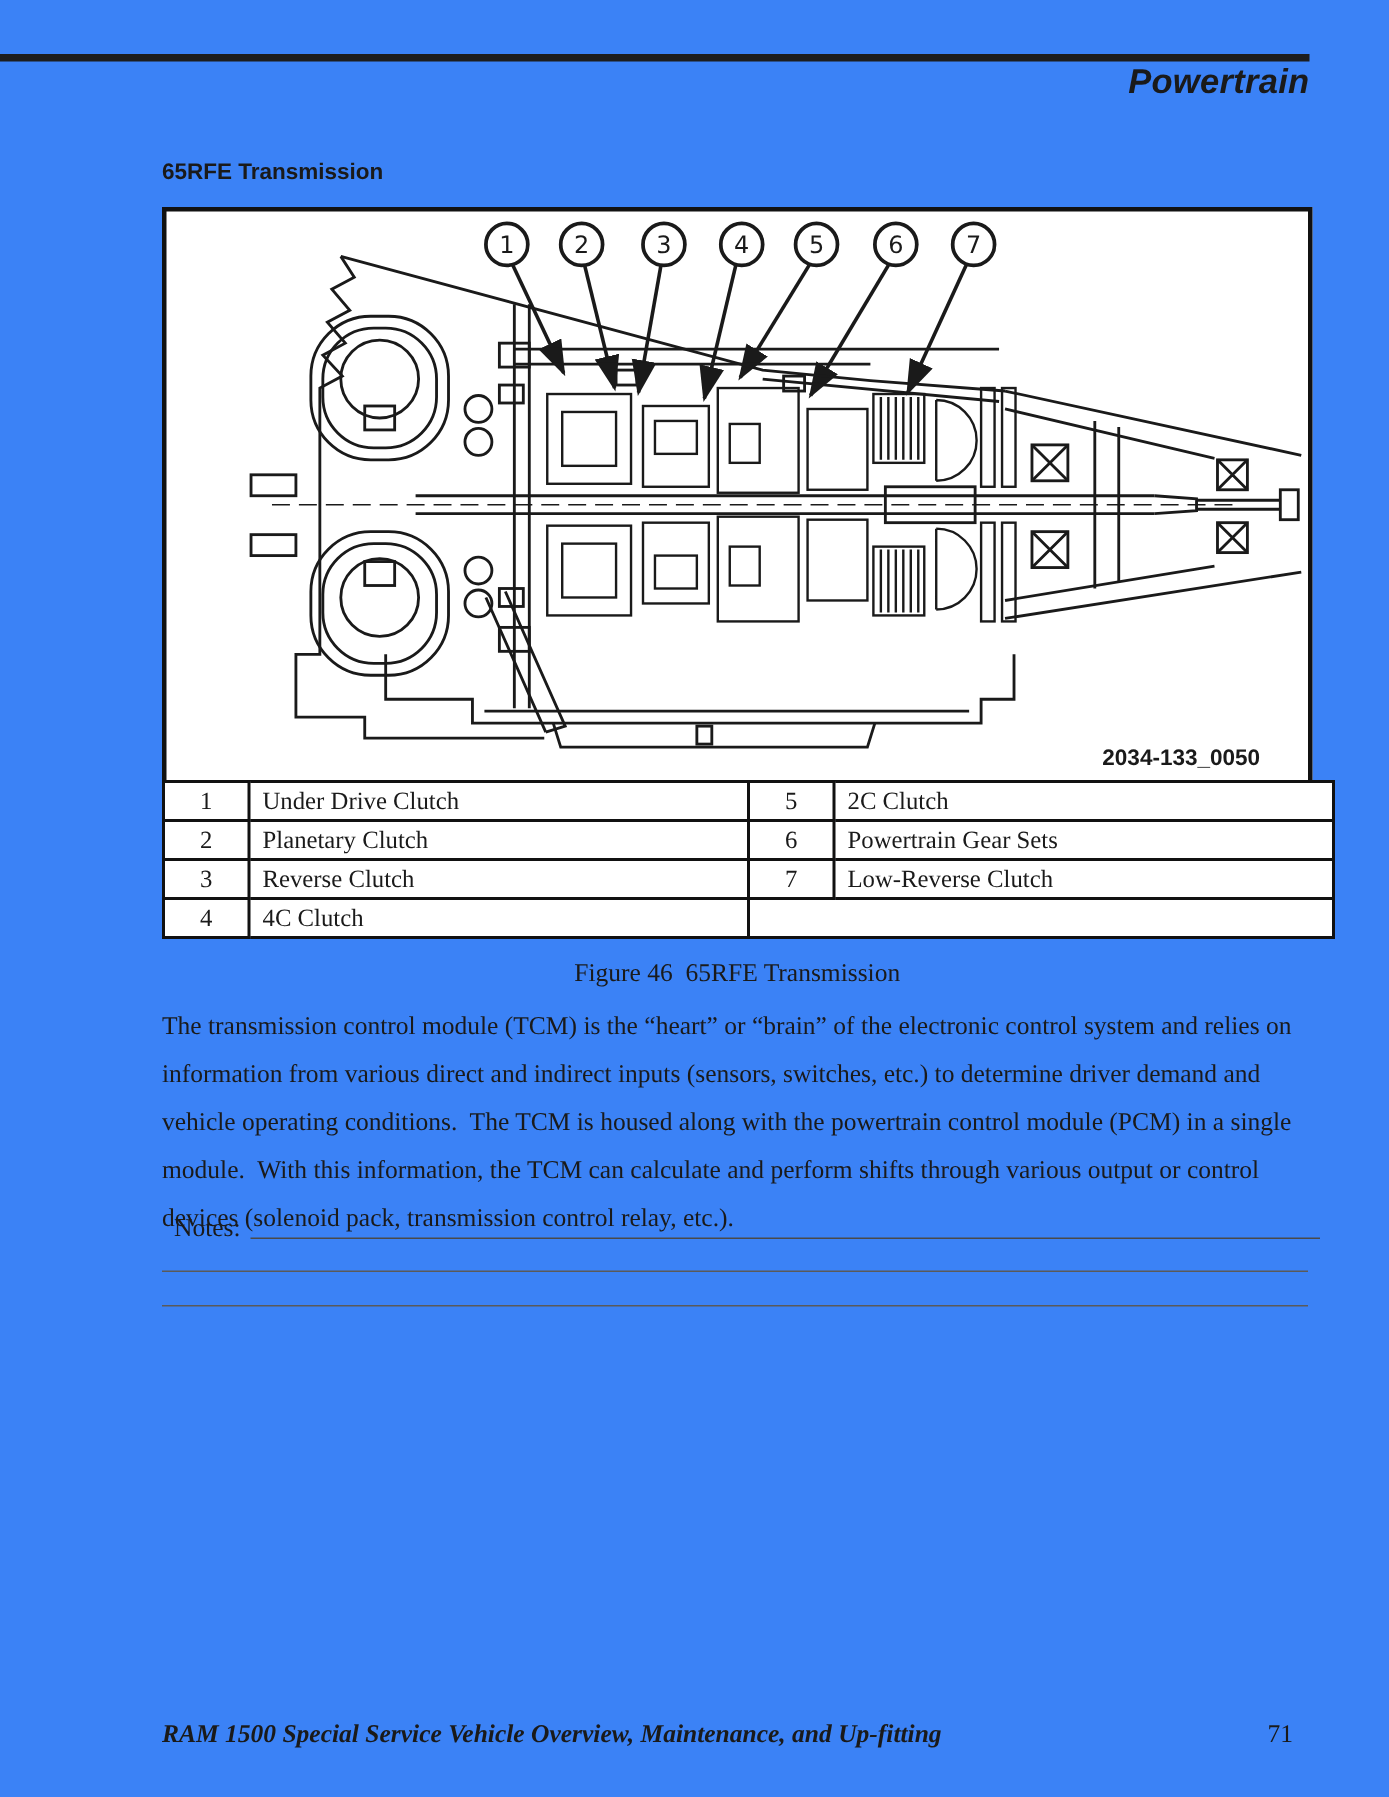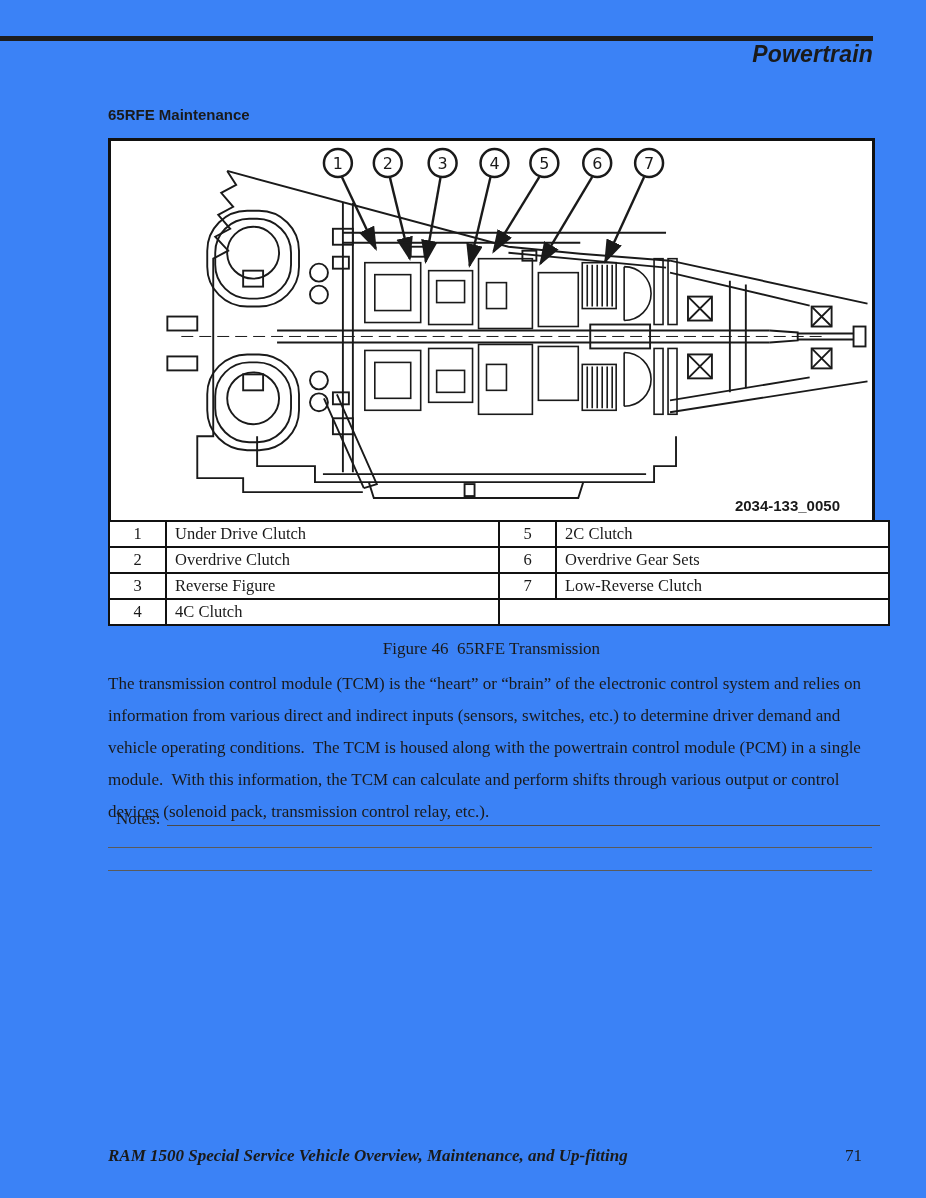--- a/index.html
+++ b/index.html
@@ -65,21 +65,21 @@
   .diagram-stroke{stroke:#1a1a1a;fill:none;}
 </style>
 </head>
 <body>
 
 <div class="page">
 
   <div class="topbar"></div>
   <div class="header-title">Powertrain</div>
 
-  <div class="section-heading">65RFE Maintenance</div>
+  <div class="section-heading">65RFE Transmission</div>
 
   <div class="figure-box">
     <svg viewBox="0 0 762 380">
       <defs>
         <marker id="arr" markerWidth="11" markerHeight="9" refX="9" refY="3.5" orient="auto">
           <path d="M0,0 L10,3.5 L0,7 Z" fill="#1a1a1a"></path>
         </marker>
       </defs>
 
       <g class="diagram-stroke" stroke-width="2.4">
@@ -207,27 +207,27 @@
   <table class="legend-table">
     <tbody>
       <tr>
         <td class="num">1</td>
         <td class="lbl">Under Drive Clutch</td>
         <td class="num">5</td>
         <td class="lbl">2C Clutch</td>
       </tr>
       <tr>
         <td class="num">2</td>
-        <td class="lbl">Overdrive Clutch</td>
+        <td class="lbl">Planetary Clutch</td>
         <td class="num">6</td>
-        <td class="lbl">Overdrive Gear Sets</td>
+        <td class="lbl">Powertrain Gear Sets</td>
       </tr>
       <tr>
         <td class="num">3</td>
-        <td class="lbl">Reverse Figure</td>
+        <td class="lbl">Reverse Clutch</td>
         <td class="num">7</td>
         <td class="lbl">Low-Reverse Clutch</td>
       </tr>
       <tr>
         <td class="num">4</td>
         <td class="lbl">4C Clutch</td>
         <td colspan="2"></td>
       </tr>
     </tbody>
   </table>

